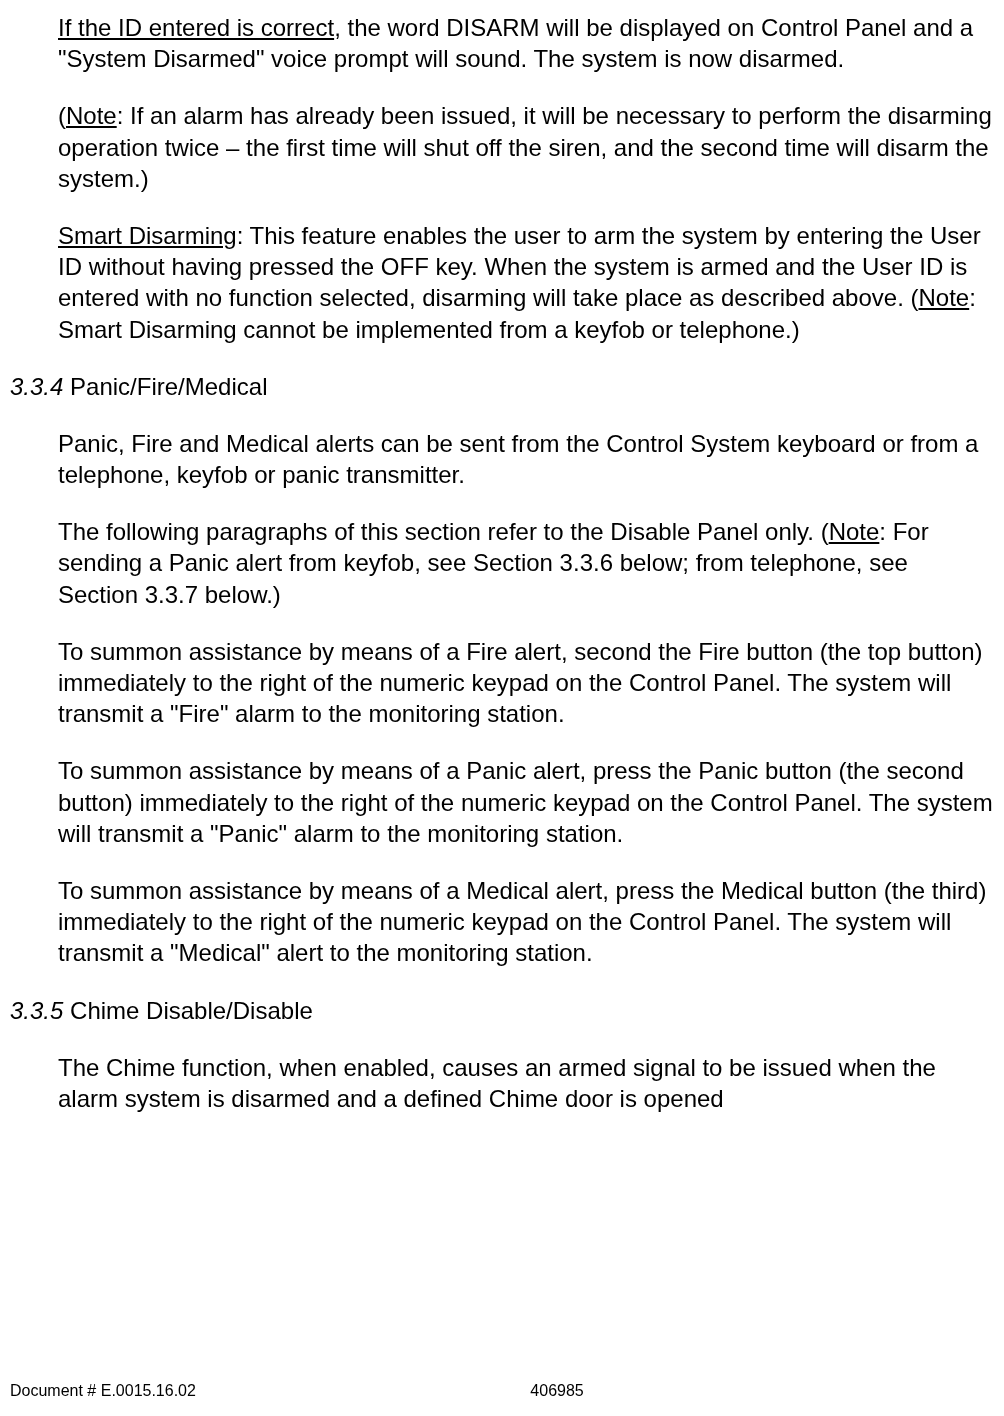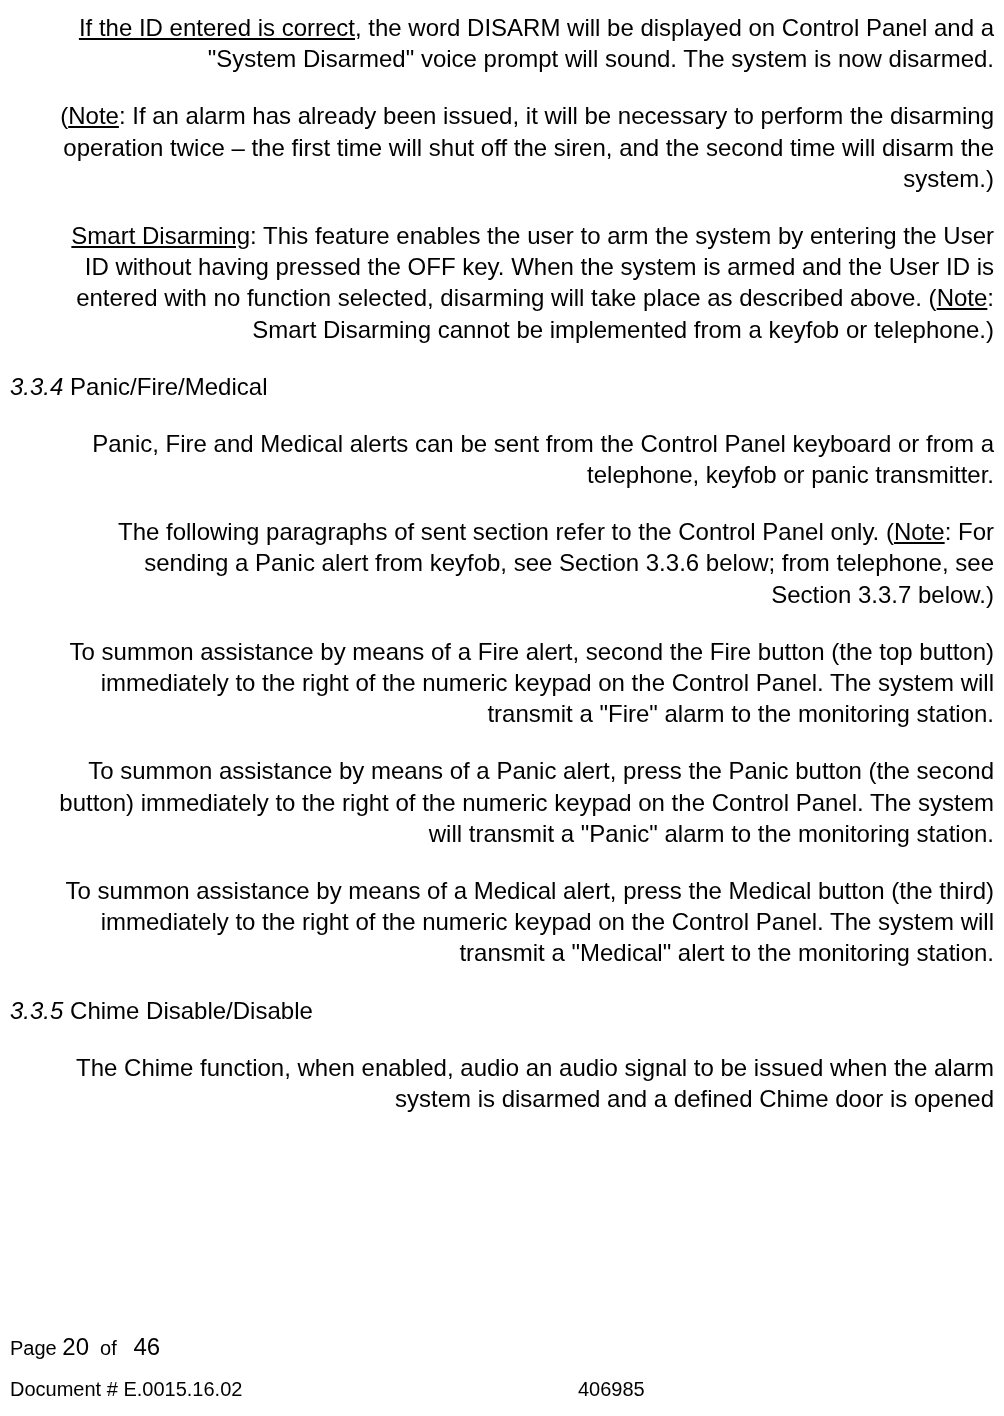--- a/index.html
+++ b/index.html
@@ -14,21 +14,20 @@
       color: #000;
       background: #fff;
       width: 1004px;
       height: 1416px;
       padding: 12px 10px 0 10px;
       position: relative;
     }
     .body-text {
       margin-left: 48px;
       margin-bottom: 26px;
-      text-align: right;
     }
     .section-heading {
       margin-left: 0;
       margin-bottom: 26px;
     }
     .section-num {
       display: inline-block;
       font-style: italic;
     }
     .section-title {
@@ -46,21 +45,21 @@
     }
     .footer-line1 {
       font-size: 20px;
       margin-bottom: 14px;
     }
     .footer-line1 .page-num,
     .footer-line1 .page-total {
       font-size: 24px;
     }
     .footer-line2 {
-      font-size: 20px;
+      font-size: 16px;
       margin-top: 8px;
     }
     .footer-line2 .doc-id {
       display: inline-block;
     }
     .footer-line2 .doc-code {
       display: inline-block;
       margin-left: 330px;
     }
   </style>
@@ -78,52 +77,46 @@
 <div class="body-text">
   <span class="underline">Smart Disarming</span><span>: This feature enables the user to arm the system by entering the User ID without having pressed the OFF key. When the system is armed and the User ID is entered with no function selected, disarming will take place as described above. (</span><span class="underline">Note</span><span>: Smart Disarming cannot be implemented from a keyfob or telephone.)</span>
 </div>
 
 <div class="section-heading">
   <span class="section-num">3.3.4</span>
   <span class="section-title">Panic/Fire/Medical</span>
 </div>
 
 <div class="body-text">
-  <span>Panic, Fire and Medical alerts can be sent from the Control Panel keyboard or from a telephone, keyfob or panic transmitter.</span>
+  <span>Panic, Fire and Medical alerts can be sent from the Control System keyboard or from a telephone, keyfob or panic transmitter.</span>
 </div>
 
 <div class="body-text">
-  <span>The following paragraphs of sent section refer to the Control Panel only. (</span><span class="underline">Note</span><span>: For sending a Panic alert from keyfob, see Section 3.3.6 below; from telephone, see Section 3.3.7 below.)</span>
+  <span>The following paragraphs of this section refer to the Disable Panel only. (</span><span class="underline">Note</span><span>: For sending a Panic alert from keyfob, see Section 3.3.6 below; from telephone, see Section 3.3.7 below.)</span>
 </div>
 
 <div class="body-text">
   <span>To summon assistance by means of a Fire alert, second the Fire button (the top button) immediately to the right of the numeric keypad on the Control Panel. The system will transmit a "Fire" alarm to the monitoring station.</span>
 </div>
 
 <div class="body-text">
   <span>To summon assistance by means of a Panic alert, press the Panic button (the second button) immediately to the right of the numeric keypad on the Control Panel. The system will transmit a "Panic" alarm to the monitoring station.</span>
 </div>
 
 <div class="body-text">
   <span>To summon assistance by means of a Medical alert, press the Medical button (the third) immediately to the right of the numeric keypad on the Control Panel. The system will transmit a "Medical" alert to the monitoring station.</span>
 </div>
 
 <div class="section-heading">
   <span class="section-num">3.3.5</span>
   <span class="section-title">Chime Disable/Disable</span>
 </div>
 
 <div class="body-text">
-  <span>The Chime function, when enabled, audio an audio signal to be issued when the alarm system is disarmed and a defined Chime door is opened</span>
+  <span>The Chime function, when enabled, causes an armed signal to be issued when the alarm system is disarmed and a defined Chime door is opened</span>
 </div>
 
 <div class="footer">
-  <div class="footer-line1">
-    <span>Page</span>
-    <span class="page-num">20</span>&nbsp;
-    <span>of</span>&nbsp;&nbsp;
-    <span class="page-total">46</span>
-  </div>
   <div class="footer-line2">
     <span class="doc-id">Document # E.0015.16.02</span>
     <span class="doc-code">406985</span>
   </div>
 </div>
 
 </body></html>

